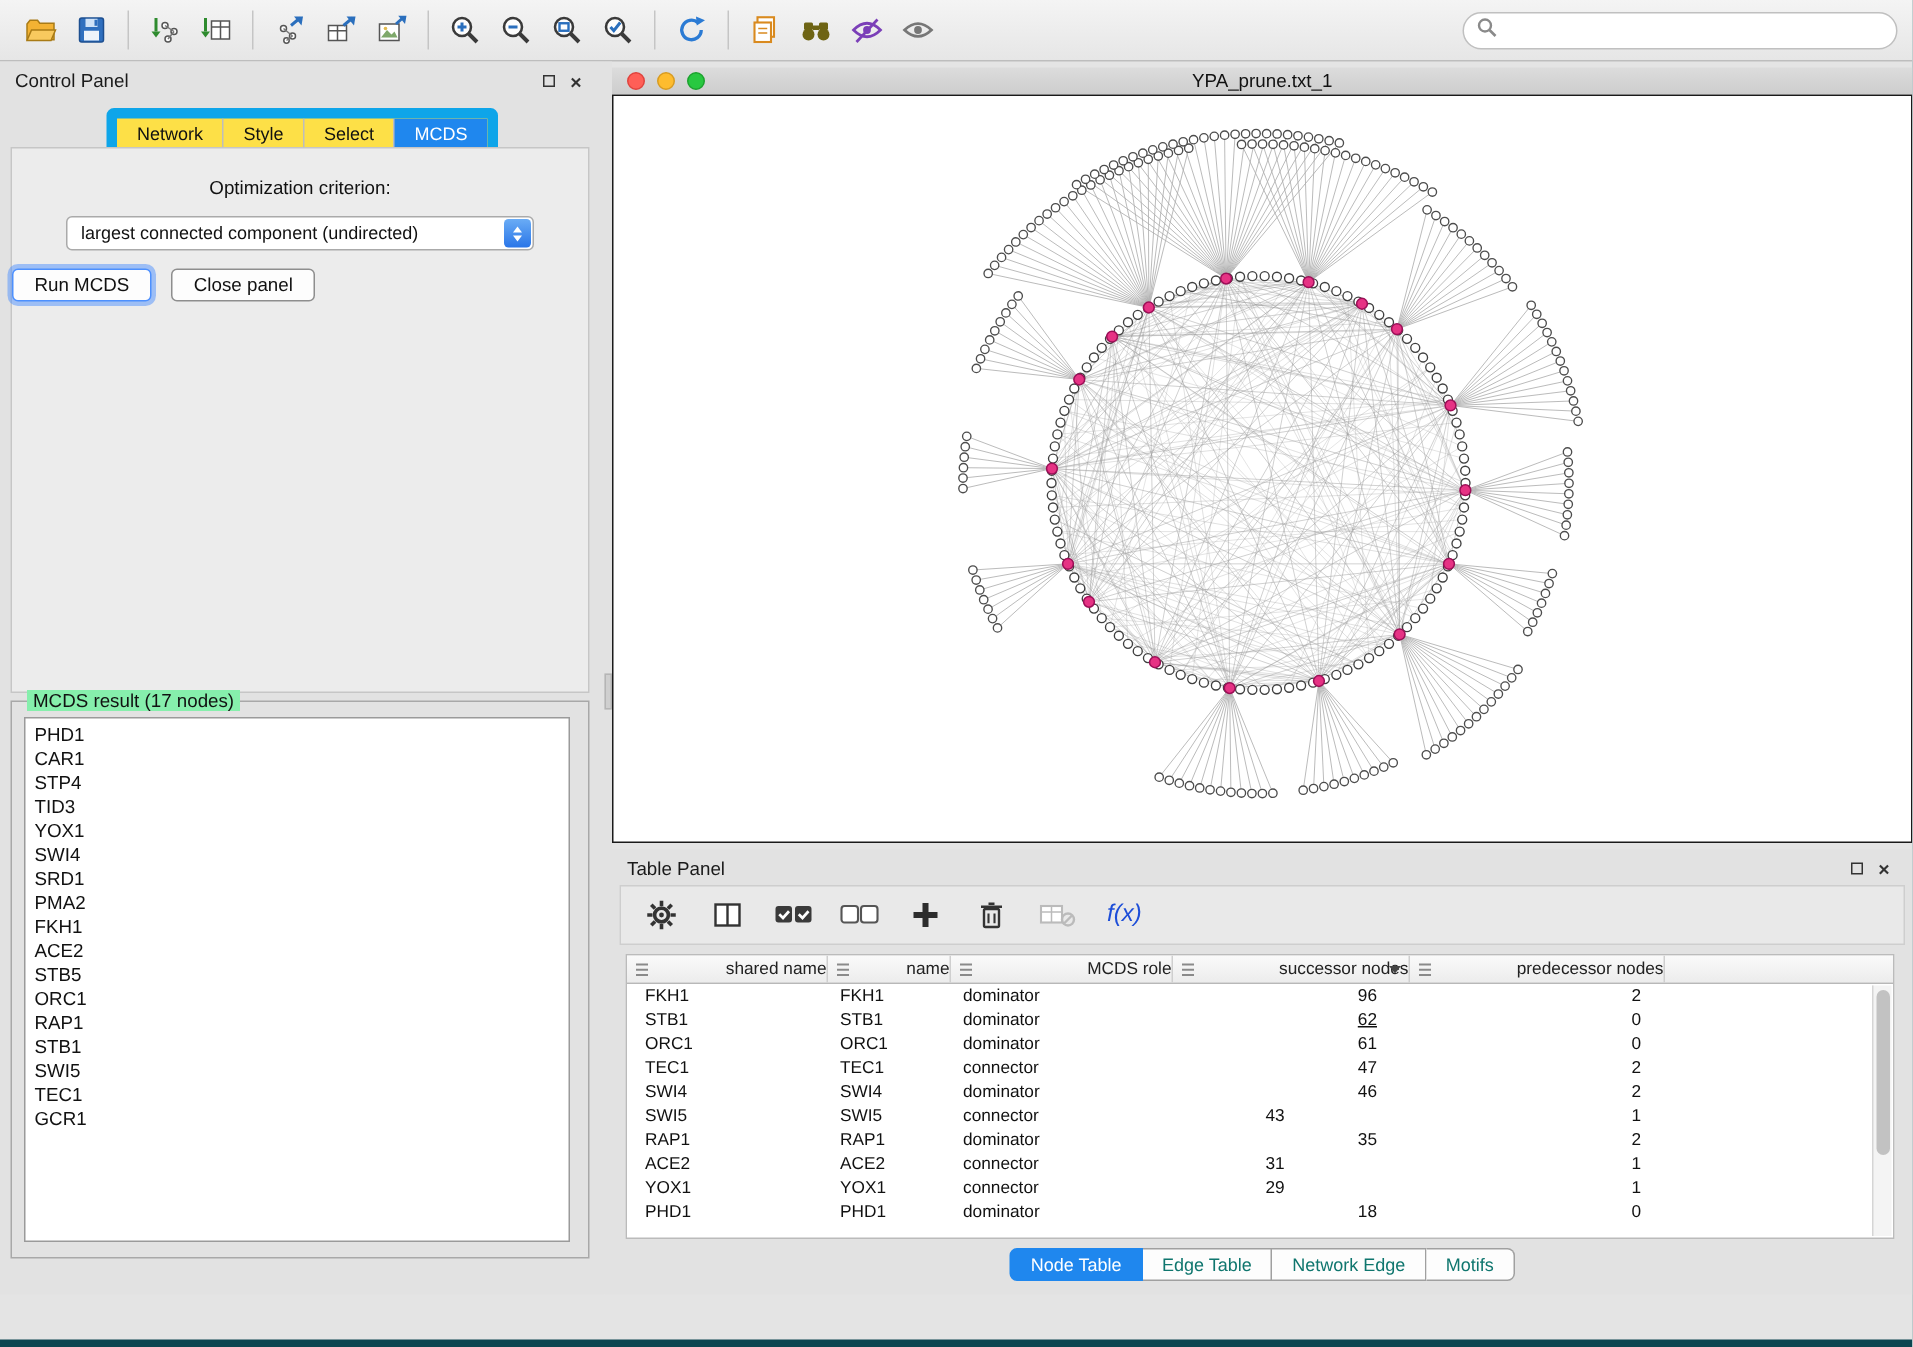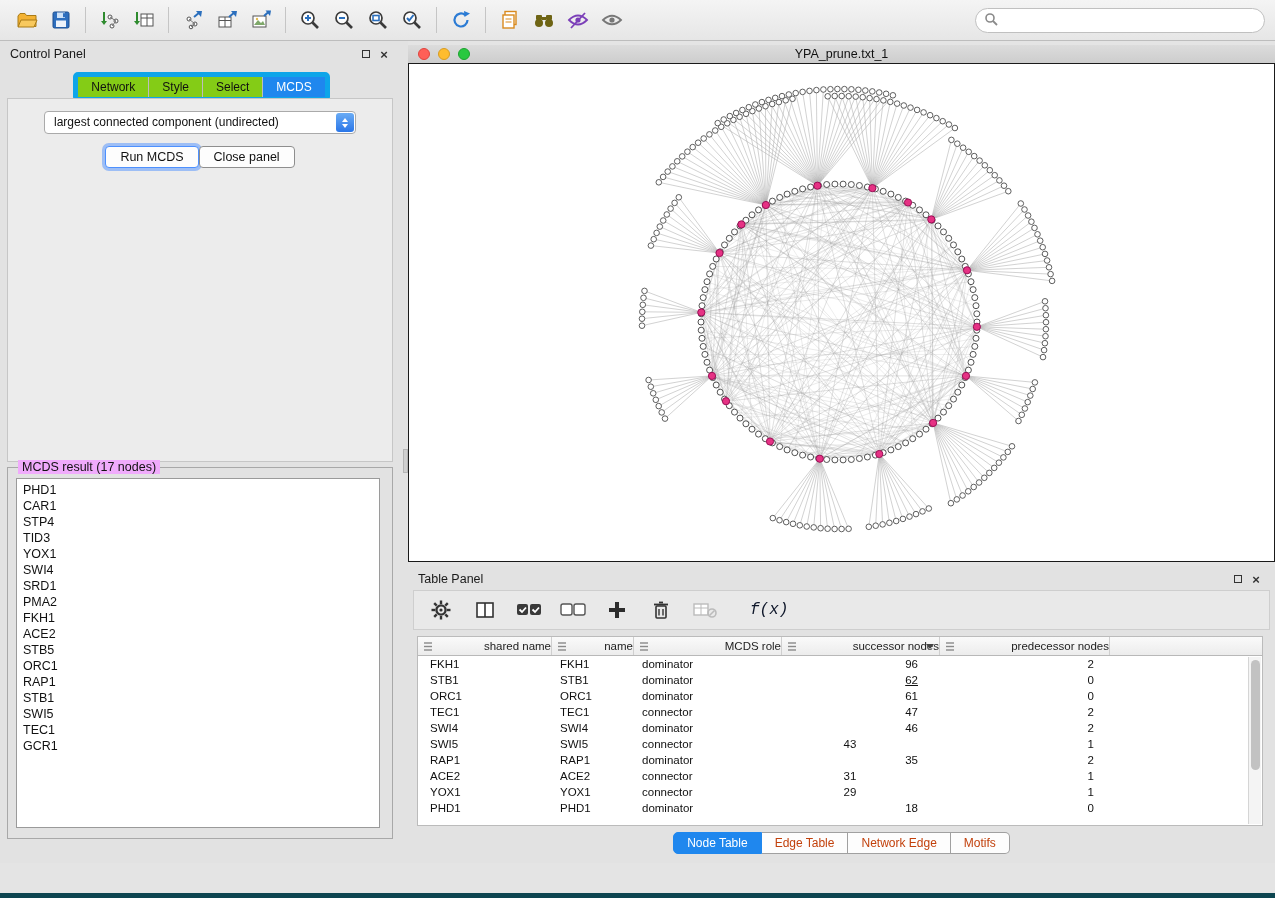--- a/index.html
+++ b/index.html
@@ -19,42 +19,42 @@
     background:#fff; border:1px solid #c0c0c0; border-radius:13px;
     display:flex; align-items:center; padding-left:8px; }
   .searchbox input { border:none; outline:none; flex:1; font-size:12px; background:transparent; margin-left:5px; }
 
   
   #control-panel { position:absolute; left:0; top:41px; width:403px; height:822px; background:#e2e2e2; }
   .panel-head { height:26px; display:flex; align-items:center; padding:0 10px; font-size:12.5px; color:#1a1a1a; }
   .panel-head .spacer { flex:1; }
   .wicon { width:18px; height:16px; display:flex; align-items:center; justify-content:center; font-size:13px; color:#333; }
   .float-sq { width:8px; height:8px; border:1.3px solid #333; display:inline-block; }
-  .seg { display:flex; border:5px solid #0ea5e9; border-radius:5px; overflow:hidden; background:#84cc16; }
+  .seg { display:flex; border:7px solid #0ea5e9; border-radius:5px; overflow:hidden; background:#fde047; }
   .seg .tab { padding:3px 13px; font-size:12px; color:#111; border-left:1px solid #bdbdbd; }
   .seg .tab:first-child { border-left:none; }
   .seg .tab.active { background:#1f87ee; color:#fff; }
   #cp-tabs-row { display:flex; justify-content:center; margin-top:5px; }
   #cp-box { position:absolute; left:7px; top:57px; width:386px; height:364px;
     background:#ececec; border:1px solid #c6c6c6; text-align:center; }
   #opt-label { margin-top:19px; font-size:12.5px; color:#111; }
   .dropdown { position:relative; margin:12px auto 0; width:312px; height:23px; background:#fff;
     border:1px solid #aaa; border-radius:4px; text-align:left; font-size:12px; line-height:21px;
     padding-left:9px; color:#111; }
   .dd-step { position:absolute; right:1px; top:1px; bottom:1px; width:18px; border-radius:3px;
     background:linear-gradient(#6aacf5,#2a76e8); display:flex; flex-direction:column;
     align-items:center; justify-content:center; gap:2px; }
   .tri-up { width:0; height:0; border-left:3.5px solid transparent; border-right:3.5px solid transparent; border-bottom:4.5px solid #fff; }
   .tri-dn { width:0; height:0; border-left:3.5px solid transparent; border-right:3.5px solid transparent; border-top:4.5px solid #fff; }
-  #cp-buttons { display:flex; justify-content:center; gap:0; margin-top:12px; }
+  #cp-buttons { display:flex; gap:13px; margin-top:12px; }
   .btn { font-size:12.5px; padding:3px 14px; background:#fdfdfd; border:1px solid #8e8e8e; border-radius:4px; color:#111; }
   .btn.focus { border-color:#4d90fe; box-shadow:0 0 0 3px rgba(77,144,254,.5); }
   #result-group { position:absolute; left:7px; top:426px; width:386px; height:372px;
     border:1px solid #a8a8a8; }
-  #result-legend { position:absolute; left:10px; top:-8px; background:#f0abfc; padding:0 4px; font-size:12.5px; color:#111; }
+  #result-legend { position:absolute; left:10px; top:-8px; background:#86efac; padding:0 4px; font-size:12.5px; color:#111; }
   #result-list { position:absolute; left:8px; top:10px; right:12px; bottom:10px; background:#fff;
     border:1px solid #9a9a9a; overflow:hidden; padding-top:3px; }
   .mcds-item { font-size:12.5px; line-height:16px; padding-left:6px; color:#111; }
 
   
   #vsplit { position:absolute; left:403px; top:41px; width:5px; height:822px; background:#e2e2e2; }
   #vsplit .grip { position:absolute; left:0; top:408px; width:5px; height:24px; background:#cfcfcf; border:1px solid #b5b5b5; }
 
   
   #network-window { position:absolute; left:408px; top:45px; width:867px; height:517px; }
@@ -62,34 +62,34 @@
     display:flex; align-items:center; justify-content:center; font-size:12.5px; color:#111; }
   .lights { position:absolute; left:10px; top:3px; display:flex; gap:8px; }
   .light { width:12px; height:12px; border-radius:50%; }
   #net-canvas { position:absolute; left:0; top:18px; width:867px; height:499px; background:#fff; border:1px solid #1a1a1a; }
 
   
   #table-panel { position:absolute; left:408px; top:566px; width:867px; height:297px; background:#e2e2e2; }
   #tp-toolbar { position:absolute; left:5px; top:24px; right:5px; height:40px; background:#e9e9e9;
     border:1px solid #cecece; display:flex; align-items:center; padding-left:12px; gap:14px; }
   .tpbtn { width:30px; height:28px; display:flex; align-items:center; justify-content:center; }
-  .fx { font-family:Liberation Mono, monospace; font-style:italic; font-size:16px; color:#0f172a; margin-left:16px; }
+  .fx { font-family:Liberation Sans, sans-serif; font-style:italic; font-size:16px; color:#1d4ed8; margin-left:4px; }
   #tp-table { position:absolute; left:9px; top:70px; width:846px; height:190px; background:#fff; border:1px solid #bbb; overflow:hidden; }
   #tp-header { display:flex; height:19px; background:linear-gradient(#fafafa,#ececec); border-bottom:1px solid #b8b8b8; }
   .hcell { position:relative; display:flex; align-items:center; justify-content:flex-end;
     font-size:11.5px; color:#222; border-right:1px solid #cfcfcf; }
   .hicon { position:absolute; left:5px; top:4px; }
   .hcaret { position:absolute; right:5px; top:7px; width:0; height:0;
     border-left:4px solid transparent; border-right:4px solid transparent; border-top:5px solid #444; }
   .trow { display:flex; height:16px; }
   .tcell { font-size:11.5px; color:#111; line-height:16px; white-space:nowrap; overflow:hidden; }
   #tp-scroll { position:absolute; right:1px; top:20px; bottom:1px; width:13px; background:#f4f4f4; border-left:1px solid #d5d5d5; }
   #tp-thumb { position:absolute; left:2px; top:3px; width:9px; height:110px; background:#c2c2c2; border-radius:5px; }
   #tp-tabs { position:absolute; left:0; right:0; bottom:9px; display:flex; justify-content:center; }
-  .ttab { font-size:12px; padding:3px 13px; background:#fdfdfd; border:1px solid #a0a0a0; border-left:none; color:#c2410c; }
+  .ttab { font-size:12px; padding:3px 13px; background:#fdfdfd; border:1px solid #a0a0a0; border-left:none; color:#0f766e; }
   .ttab:first-child { border-left:1px solid #a0a0a0; border-radius:5px 0 0 5px; }
   .ttab:last-child { border-radius:0 5px 5px 0; }
   .ttab.active { background:#1f87ee; border-color:#1f87ee; color:#fff; }
 
   
   #statusbar { position:absolute; left:0; top:863px; width:1275px; height:30px;
     background:#e8e8e8; border-top:1px solid #c4c4c4; }
   #menu-btn { position:absolute; left:10px; top:5px; width:28px; height:20px; background:#f4f4f4;
     border:1px solid #ababab; border-radius:3px; display:flex; align-items:center; justify-content:center; }
   #memory-btn { position:absolute; right:10px; top:4px; height:22px; background:#fafafa;
@@ -261,20 +261,21 @@
       </div>
       <div id="cp-tabs-row">
         <div class="seg">
           <div class="tab">Network</div>
           <div class="tab">Style</div>
           <div class="tab">Select</div>
           <div class="tab active">MCDS</div>
         </div>
       </div>
       <div id="cp-box">
+        <div id="opt-label">Optimization criterion:</div>
         <div class="dropdown">
           <span>largest connected component (undirected)</span>
           <span class="dd-step">
               <span class="tri-up"></span>
               <span class="tri-dn"></span>
             </span>
         </div>
         <div id="cp-buttons">
           <button class="btn focus">Run MCDS</button>
           <button class="btn">Close panel</button>

